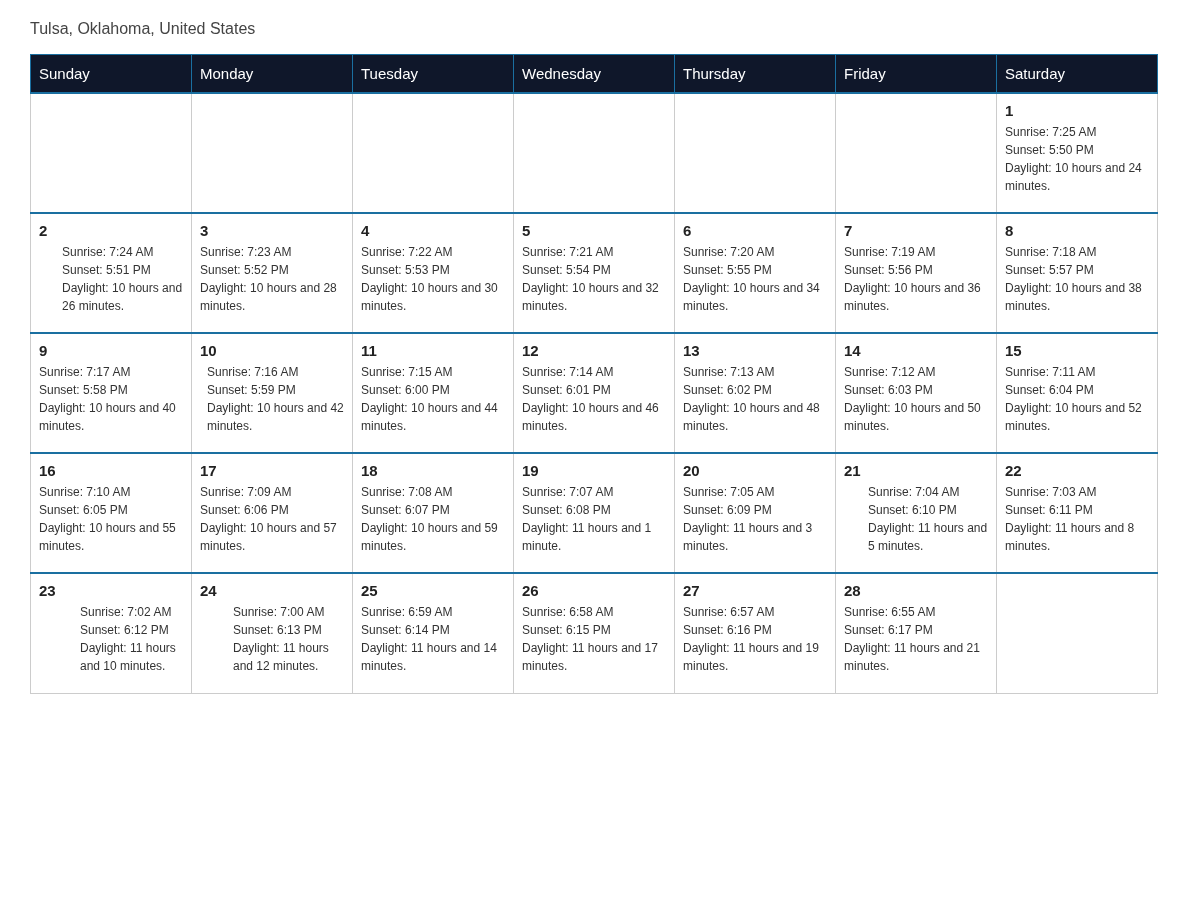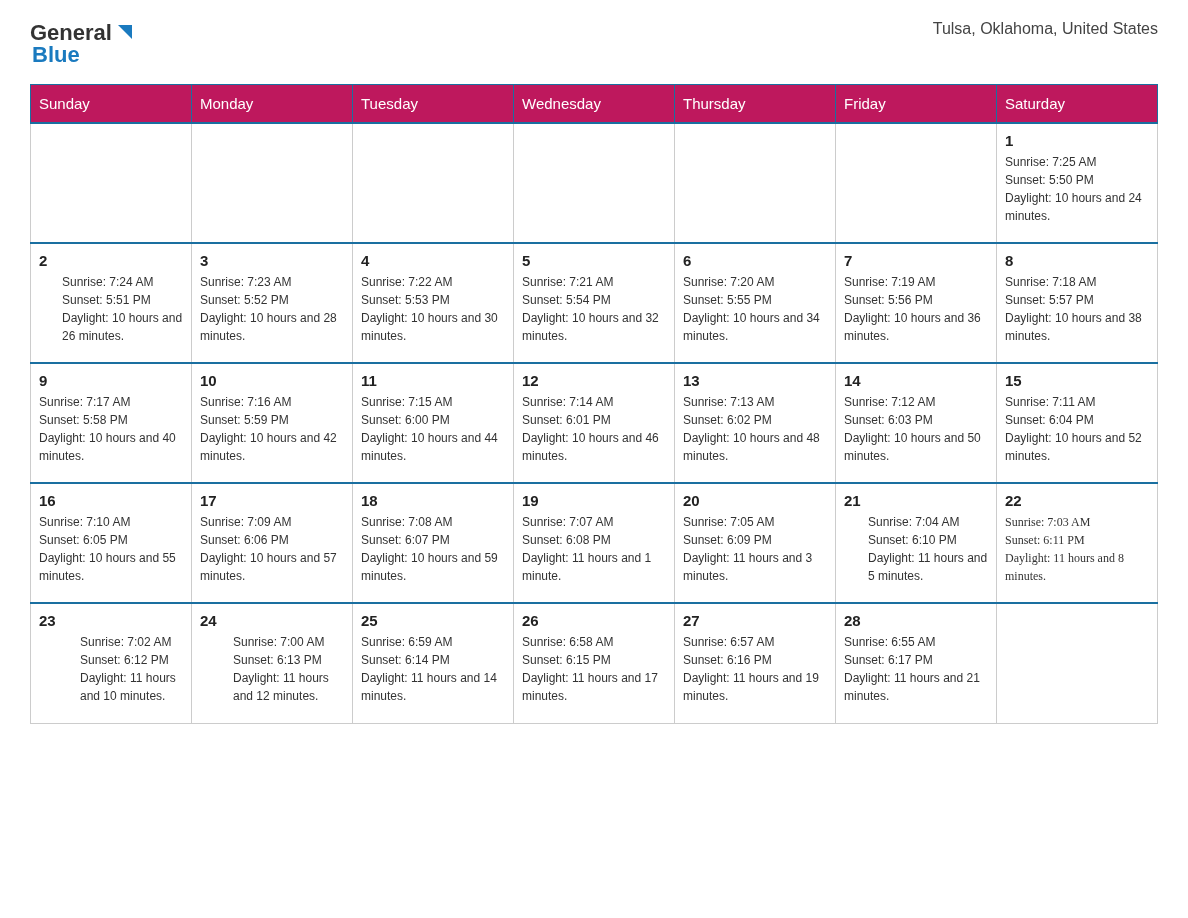--- a/index.html
+++ b/index.html
@@ -36,21 +36,21 @@
     .location-subtitle {
       font-size: 16px;
       color: #444;
     }
     .calendar-table {
       width: 100%;
       border-collapse: collapse;
       table-layout: fixed;
     }
     .calendar-table th {
-      background-color: #be185d;
+      background-color: #0f172a;
       color: #fff;
       padding: 10px 8px;
       font-size: 15px;
       font-weight: normal;
       text-align: left;
       border: 1px solid #1a6fa0;
     }
     .calendar-table td {
       border: 1px solid #ccc;
       vertical-align: top;
@@ -77,29 +77,20 @@
     }
     
     .week-row td {
       border-top: 2px solid #1a6fa0;
     }
   </style>
 </head>
 <body>
 
 <div class="header">
-  <div class="logo-wrapper">
-    <div class="logo-row1">
-      <span style="font-size:22px;font-weight:bold;color:#333;">General</span>
-      <svg width="22" height="22" viewBox="0 0 22 22" style="margin-left:2px;margin-top:-2px;">
-        <polygon points="4,4 18,4 18,18" fill="#1a7abf"></polygon>
-      </svg>
-    </div>
-    <span style="font-size:22px;font-weight:bold;color:#1a7abf;margin-top:-4px;margin-left:2px;">Blue</span>
-  </div>
   <div class="title-section">
     <div class="location-subtitle">Tulsa, Oklahoma, United States</div>
   </div>
 </div>
 
 <table class="calendar-table">
   <thead>
     <tr>
     <th>Sunday</th>
         <th>Monday</th>
@@ -171,21 +162,21 @@
       </tr>
       <tr class="week-row">
         <td>
           <div class="day-number">9</div>
           <div class="day-info" style="white-space: pre-line;">Sunrise: 7:17 AM
 Sunset: 5:58 PM
 Daylight: 10 hours and 40 minutes.</div>
         </td>
         <td>
           <div class="day-number">10</div>
-          <div class="day-info" style="white-space: pre-line;">Sunrise: 7:16 AM
+          <div class="day-info" style="white-space: pre-line; margin-left: 7px;">Sunrise: 7:16 AM
 Sunset: 5:59 PM
 Daylight: 10 hours and 42 minutes.</div>
         </td>
         <td>
           <div class="day-number">11</div>
           <div class="day-info" style="white-space: pre-line;">Sunrise: 7:15 AM
 Sunset: 6:00 PM
 Daylight: 10 hours and 44 minutes.</div>
         </td>
         <td>
@@ -245,21 +236,21 @@
 Daylight: 11 hours and 3 minutes.</div>
         </td>
         <td>
           <div class="day-number">21</div>
           <div class="day-info" style="white-space: pre-line; margin-left: 24px;">Sunrise: 7:04 AM
 Sunset: 6:10 PM
 Daylight: 11 hours and 5 minutes.</div>
         </td>
         <td>
           <div class="day-number">22</div>
-          <div class="day-info" style="white-space: pre-line; font-family: Liberation Serif, serif;">Sunrise: 7:03 AM
+          <div class="day-info" style="white-space: pre-line;">Sunrise: 7:03 AM
 Sunset: 6:11 PM
 Daylight: 11 hours and 8 minutes.</div>
         </td>
       </tr>
       <tr class="week-row">
         <td>
           <div class="day-number">23</div>
           <div class="day-info" style="white-space: pre-line; margin-left: 41px;">Sunrise: 7:02 AM
 Sunset: 6:12 PM
 Daylight: 11 hours and 10 minutes.</div>

